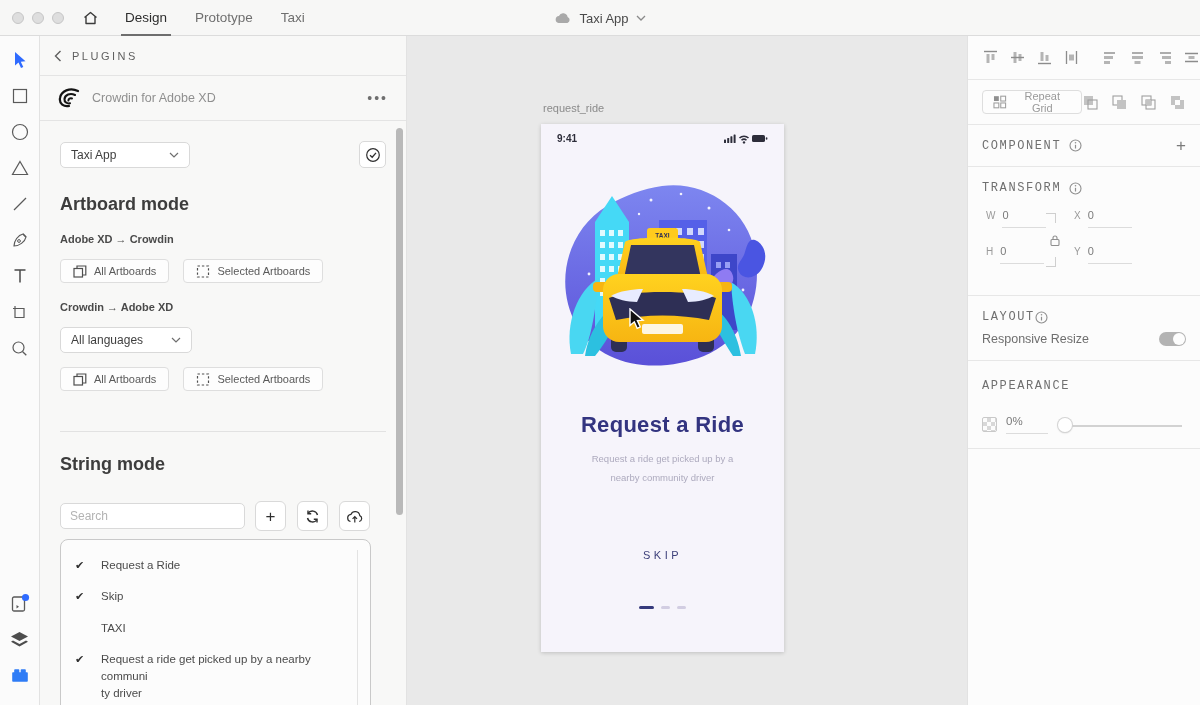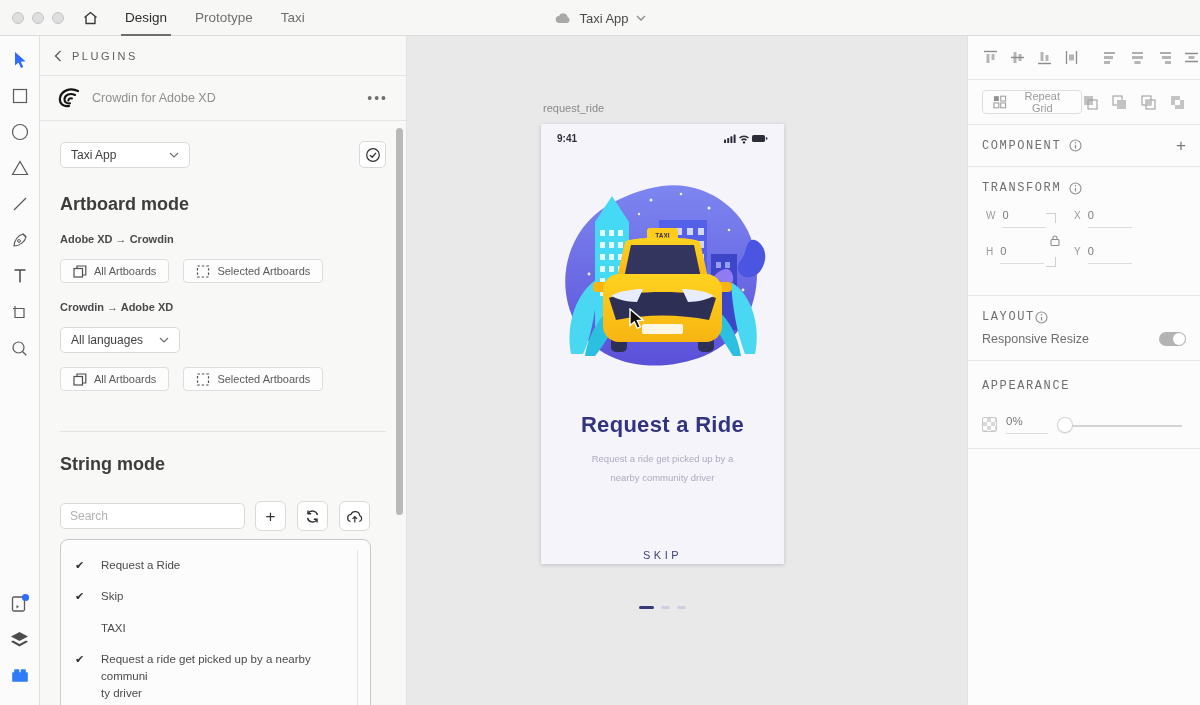--- a/index.html
+++ b/index.html
@@ -39,40 +39,40 @@
   .select { background:#fff; border:1px solid #d9d9d9; border-radius:5px; height:26px; display:inline-flex; align-items:center; justify-content:space-between; padding:0 10px; font-size:12px; color:#3f3f3f; }
   .proj-row { margin-top:20px; display:flex; align-items:center; justify-content:space-between; }
   .proj-row .select { width:130px; }
   .icon-btn { width:27px; height:27px; background:#fff; border:1px solid #d9d9d9; border-radius:5px; display:flex; align-items:center; justify-content:center; }
   h2.sec { font-size:18px; font-weight:bold; color:#3d3d3d; }
   .sec-artboard { margin-top:26px; }
   .dir-label { font-size:11px; font-weight:bold; color:#4a4a4a; margin-top:18px; }
   .btn-row { display:flex; gap:14px; margin-top:14px; }
   .xd-btn { height:24px; background:#fdfdfd; border:1px solid #dedede; border-radius:4px; display:inline-flex; align-items:center; gap:7px; padding:0 12px; font-size:11px; color:#5a5a5a; }
   .lang-row { margin-top:14px; }
-  .lang-row .select { width:120px; }
+  .lang-row .select { width:132px; }
   .divider { height:1px; background:#e2e2e2; margin-top:40px; }
   .sec-string { margin-top:22px; }
   .search-row { margin-top:26px; display:flex; align-items:center; }
   .search-input { width:185px; height:26px; background:#fff; border:1px solid #d9d9d9; border-radius:5px; font-size:12px; color:#3f3f3f; padding:0 9px; outline:none; }
   .search-input::placeholder { color:#b3b3b3; }
   .tool-sq { width:31px; height:30px; background:#fff; border:1px solid #d9d9d9; border-radius:6px; display:flex; align-items:center; justify-content:center; margin-left:11px; }
   .tool-sq:first-of-type { margin-left:10px; }
   .plus-glyph { font-size:17px; color:#2f2f2f; line-height:1; }
   .str-list { margin-top:8px; width:311px; height:186px; background:#fcfcfc; border:1px solid #c9c9c9; border-radius:8px; padding:10px 0; position:relative; overflow:hidden; }
   .str-item { display:flex; padding:7px 26px 7px 14px; font-size:11.5px; color:#4b4b4b; line-height:1.5; }
   .str-item .chk { width:26px; flex:none; color:#2f2f2f; font-size:11px; }
   .str-item .txt { white-space:pre-line; }
   .list-scroll { position:absolute; top:10px; right:12px; bottom:10px; width:1px; background:#e3e3e3; }
   .panel-scroll { position:absolute; top:92px; right:3px; width:7px; height:387px; background:#b9b9b9; border-radius:4px; }
 
   
   .canvas { position:absolute; top:36px; left:408px; width:559px; height:669px; background:#e9e9e9; }
   .ab-label { position:absolute; top:66px; left:135px; font-size:11px; color:#8a8a8a; }
-  .artboard { position:absolute; top:88px; left:133px; width:243px; height:440px; background:#f6f4fb; box-shadow:0 1px 4px rgba(0,0,0,.18); }
+  .artboard { position:absolute; top:88px; left:133px; width:243px; height:528px; background:#f6f4fb; box-shadow:0 1px 4px rgba(0,0,0,.18); }
   .statusbar { position:absolute; top:6px; left:0; right:0; height:16px; display:flex; align-items:center; justify-content:space-between; padding:0 16px; }
   .sb-time { font-size:10px; font-weight:bold; color:#2d2d3a; }
   .illus { position:absolute; top:54px; left:18px; }
   .screen-title { position:absolute; top:288px; left:0; right:0; text-align:center; font-size:22px; font-weight:bold; color:#333480; letter-spacing:.3px; }
   .screen-sub { position:absolute; top:326px; left:0; right:0; text-align:center; font-size:9.5px; line-height:1.95; color:#adaabe; white-space:pre-line; }
   .skip { position:absolute; top:425px; left:0; right:0; text-align:center; font-size:11px; letter-spacing:3.5px; color:#3d3f7a; }
   .dots { position:absolute; top:482px; left:0; right:0; display:flex; justify-content:center; align-items:center; gap:7px; }
   .dots .d { height:3px; border-radius:2px; }
   .dots .d.active { width:15px; background:#363a7c; }
   .dots .d.idle { width:9px; background:#d2cde2; }

